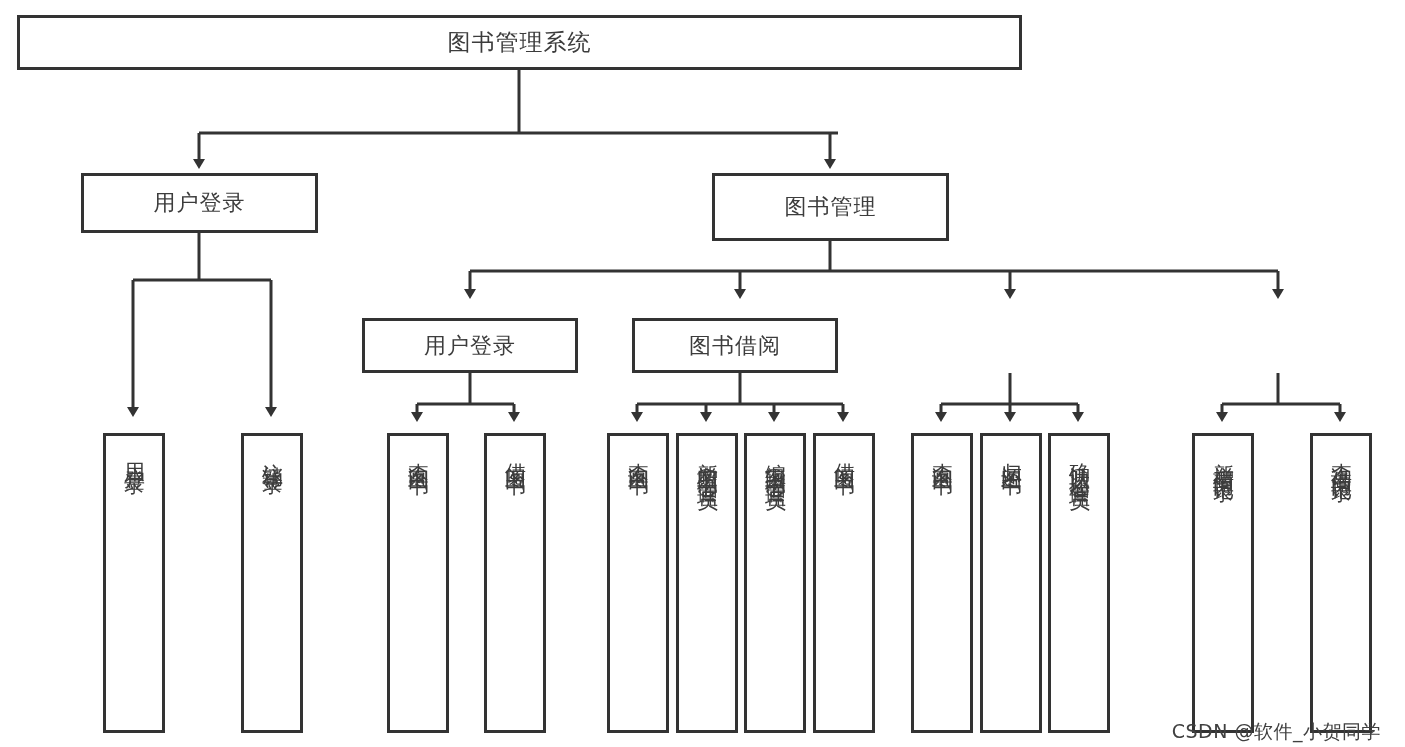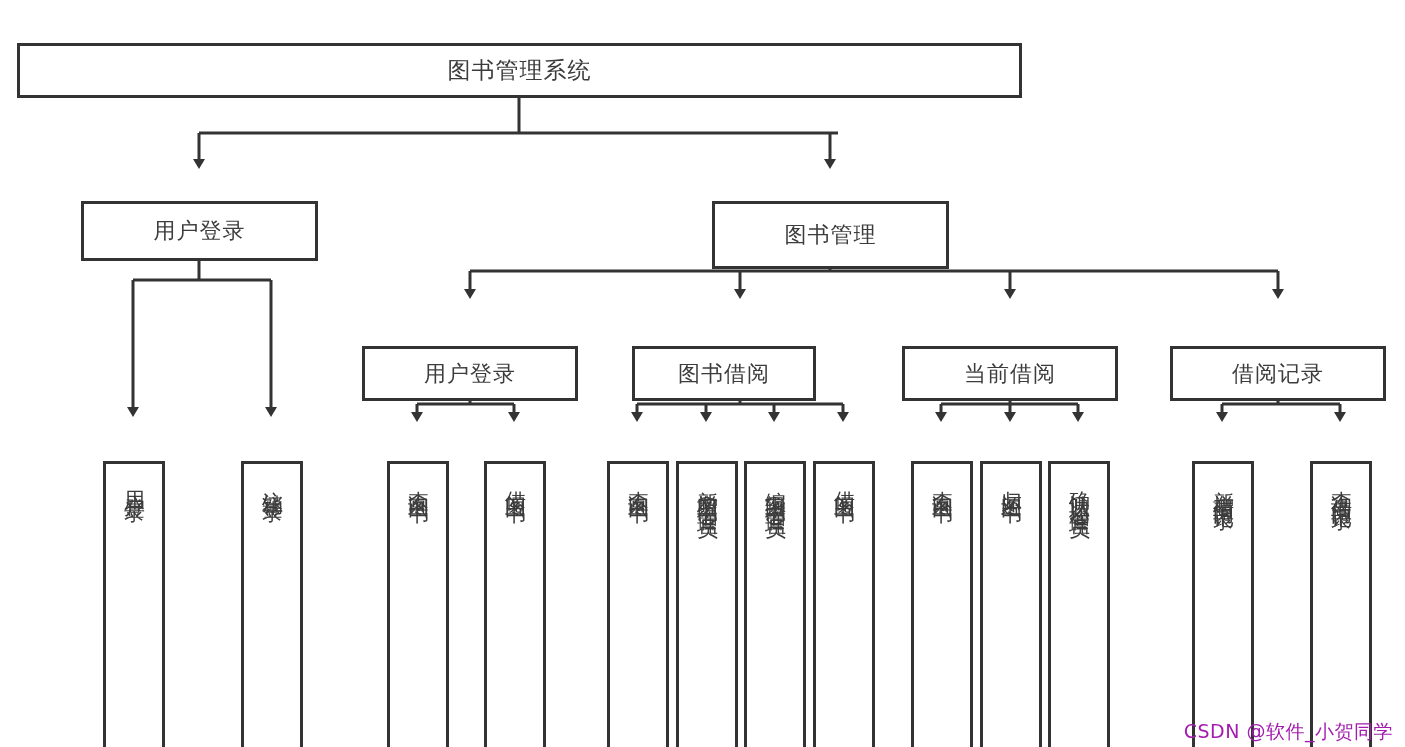--- a/index.html
+++ b/index.html
@@ -27,21 +27,20 @@
   }
   .node {
     position: absolute;
     box-sizing: border-box;
     background: #ffffff;
     border: 3px solid #333333;
     display: flex;
     align-items: center;
     justify-content: center;
     color: #3a3a3a;
-    margin-top: 28px;
   }
   .node .label {
     font-size: 22px;
     line-height: 1.0;
     letter-spacing: 1px;
     white-space: nowrap;
     color: #3c3c3c;
   }
   .node.vertical .label {
     writing-mode: vertical-rl;
@@ -53,24 +52,24 @@
     text-align: left;
   }
   .node.vertical {
     align-items: flex-start;
     justify-content: center;
     padding-top: 10px;
   }
   .node.root .label { font-size: 23px; }
   .watermark {
     position: absolute;
-    right: 12px;
+    right: 24px;
     bottom: 2px;
     font-size: 19px;
-    color: #a21caf;
+    color: #404040;
     white-space: nowrap;
     letter-spacing: 0.5px;
   }
 </style>
 </head>
 <body>
 
 <div id="canvas">
 
   <svg class="wires" viewBox="0 0 1405 747" xmlns="http://www.w3.org/2000/svg">
@@ -130,28 +129,22 @@
   <div class="node" style="left:81px; top:173px; width:237px; height:60px;">
     <span class="label">用户登录</span>
   </div>
   <div class="node" style="left:712px; top:173px; width:237px; height:68px;">
     <span class="label">图书管理</span>
   </div>
 
   <div class="node" style="left:362px; top:318px; width:216px; height:55px;">
     <span class="label">用户登录</span>
   </div>
-  <div class="node" style="left:632px; top:318px; width:184px; height:55px;">
+  <div class="node" style="left:632px; top:318px; width:206px; height:55px;">
     <span class="label">图书借阅</span>
-  </div>
-  <div class="node" style="left:902px; top:318px; width:216px; height:55px;">
-    <span class="label">当前借阅</span>
-  </div>
-  <div class="node" style="left:1170px; top:318px; width:216px; height:55px;">
-    <span class="label">借阅记录</span>
   </div>
 
   <div class="node vertical" style="left:103px; top:433px; width:62px; height:300px;">
     <span class="label">用户登录</span>
   </div>
   <div class="node vertical" style="left:241px; top:433px; width:62px; height:300px;">
     <span class="label">注销登录</span>
   </div>
 
   <div class="node vertical" style="left:387px; top:433px; width:62px; height:300px;">

